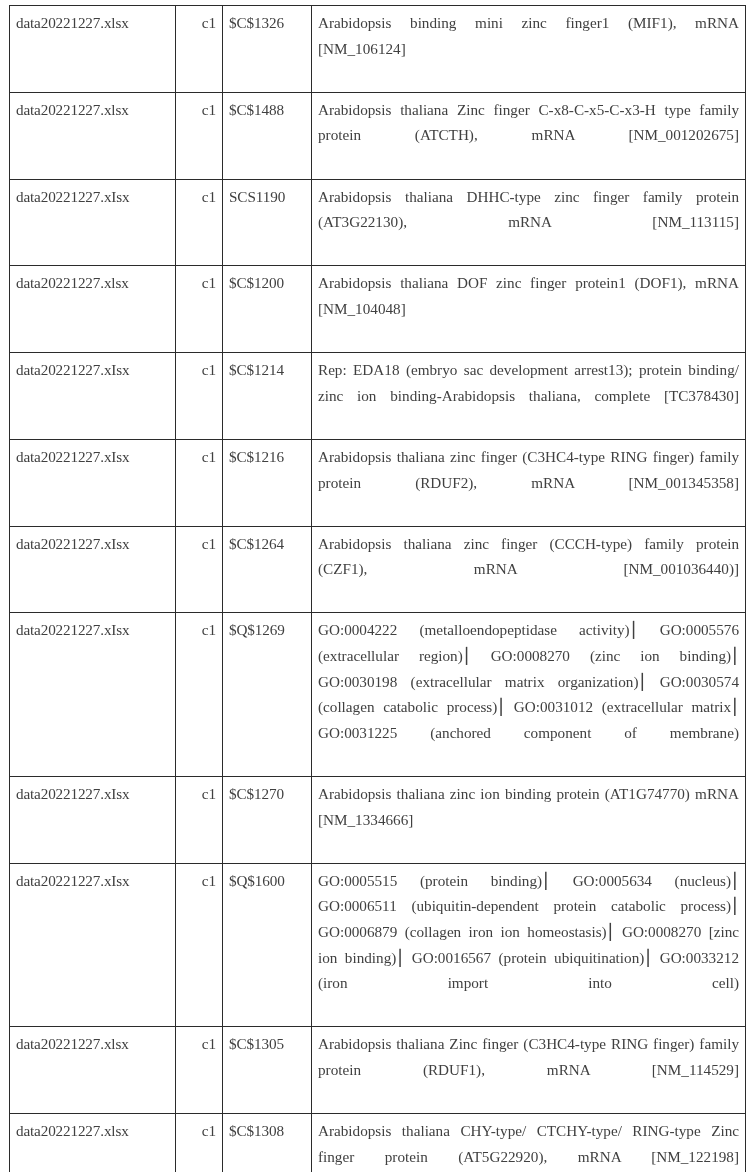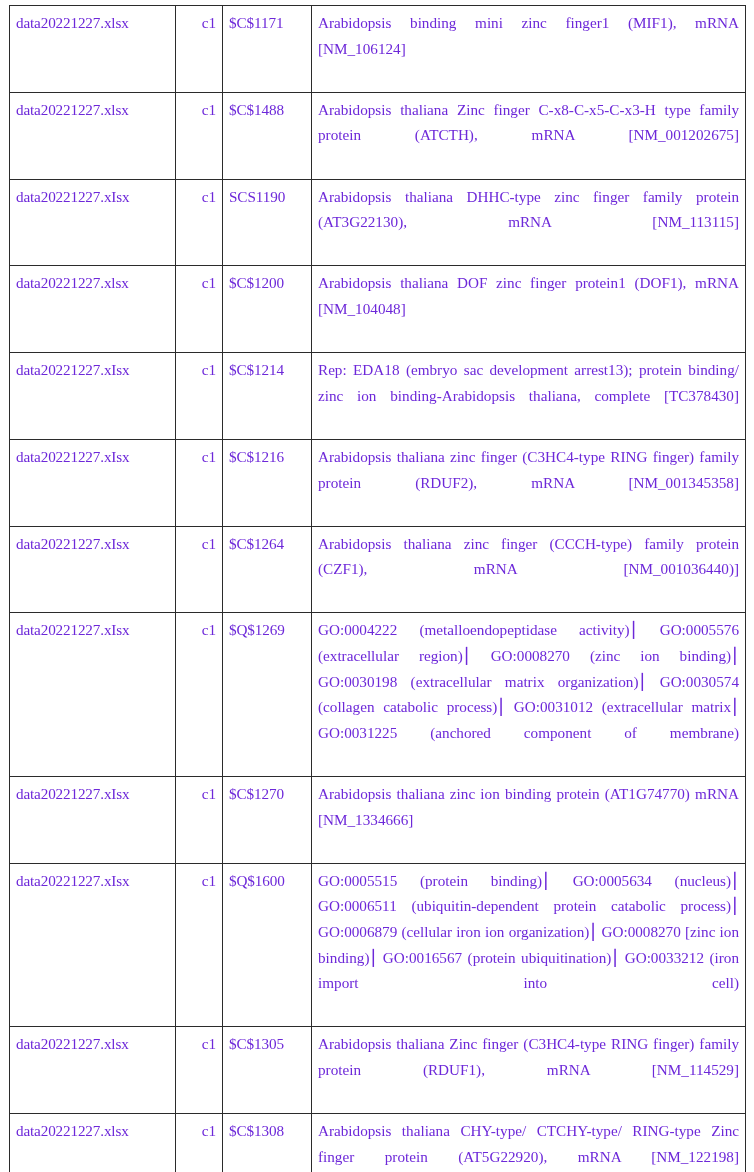--- a/index.html
+++ b/index.html
@@ -30,21 +30,21 @@
     border-collapse: collapse;
     table-layout: fixed;
     background: #ffffff;
   }
   table.data-table td {
     border: 1px solid #2b2b2b;
     vertical-align: top;
     padding: 4px 6px 5px 6px;
     font-size: 15.2px;
     line-height: 25.6px;
-    color: #6d28d9;
+    color: #404040;
   }
   col.c-file  { width: 166px; }
   col.c-sheet { width: 47px;  }
   col.c-ref   { width: 89px;  }
   col.c-desc  { width: 434px; }
 
   td.cell-file {
     white-space: nowrap;
     letter-spacing: -0.15px;
   }
@@ -74,21 +74,21 @@
     <colgroup>
       <col class="c-file">
       <col class="c-sheet">
       <col class="c-ref">
       <col class="c-desc">
     </colgroup>
     <tbody>
         <tr>
           <td class="cell-file">data20221227.xlsx</td>
           <td class="cell-sheet">c1</td>
-          <td class="cell-ref">$C$1171</td>
+          <td class="cell-ref">$C$1326</td>
           <td class="cell-desc">Arabidopsis binding mini zinc finger1 (MIF1), mRNA [NM_106124]</td>
         </tr>
         <tr>
           <td class="cell-file">data20221227.xlsx</td>
           <td class="cell-sheet">c1</td>
           <td class="cell-ref">$C$1488</td>
           <td class="cell-desc">Arabidopsis thaliana Zinc finger C-x8-C-x5-C-x3-H type family protein (ATCTH), mRNA [NM_001202675]</td>
         </tr>
         <tr>
           <td class="cell-file">data20221227.xIsx</td>
@@ -129,21 +129,21 @@
         <tr>
           <td class="cell-file">data20221227.xIsx</td>
           <td class="cell-sheet">c1</td>
           <td class="cell-ref">$C$1270</td>
           <td class="cell-desc">Arabidopsis thaliana zinc ion binding protein (AT1G74770) mRNA [NM_1334666]</td>
         </tr>
         <tr>
           <td class="cell-file">data20221227.xIsx</td>
           <td class="cell-sheet">c1</td>
           <td class="cell-ref">$Q$1600</td>
-          <td class="cell-desc">GO:0005515 (protein binding)⎮ GO:0005634 (nucleus)⎮ GO:0006511 (ubiquitin-dependent protein catabolic process)⎮ GO:0006879 (cellular iron ion organization)⎮ GO:0008270 [zinc ion binding)⎮ GO:0016567 (protein ubiquitination)⎮ GO:0033212 (iron import into cell)</td>
+          <td class="cell-desc">GO:0005515 (protein binding)⎮ GO:0005634 (nucleus)⎮ GO:0006511 (ubiquitin-dependent protein catabolic process)⎮ GO:0006879 (collagen iron ion homeostasis)⎮ GO:0008270 [zinc ion binding)⎮ GO:0016567 (protein ubiquitination)⎮ GO:0033212 (iron import into cell)</td>
         </tr>
         <tr>
           <td class="cell-file">data20221227.xlsx</td>
           <td class="cell-sheet">c1</td>
           <td class="cell-ref">$C$1305</td>
           <td class="cell-desc">Arabidopsis thaliana Zinc finger (C3HC4-type RING finger) family protein (RDUF1), mRNA [NM_114529]</td>
         </tr>
         <tr>
           <td class="cell-file">data20221227.xlsx</td>
           <td class="cell-sheet">c1</td>

